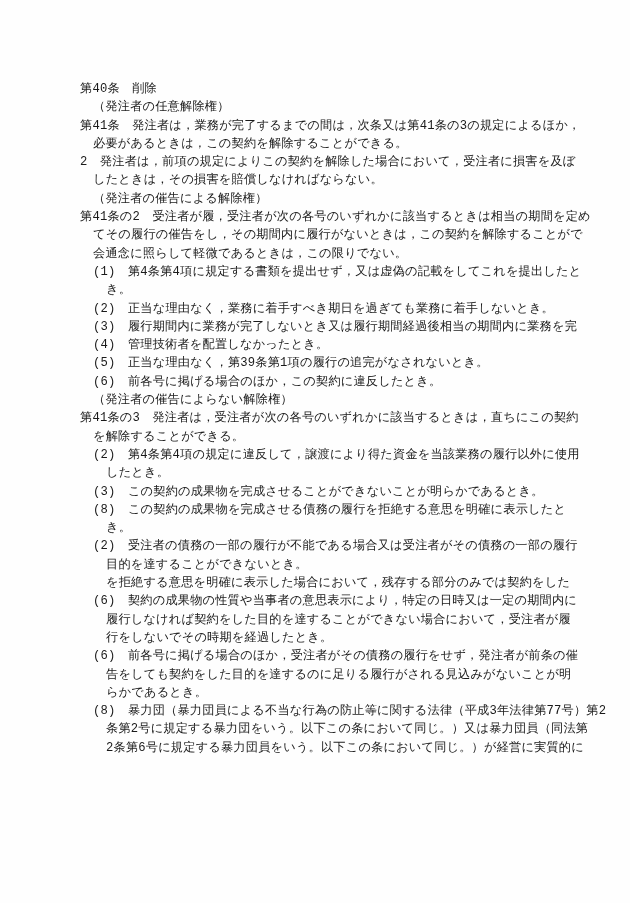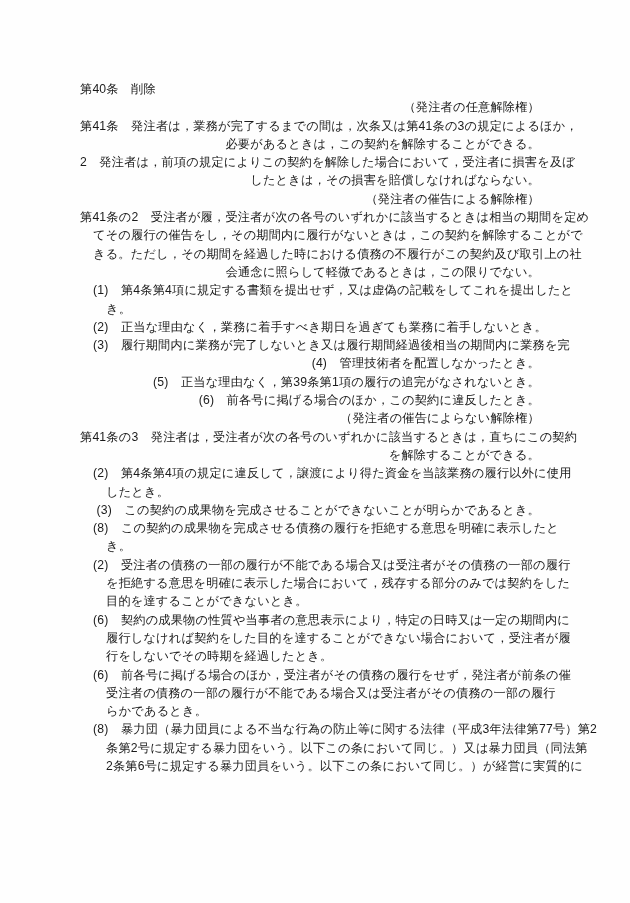--- a/index.html
+++ b/index.html
@@ -2,65 +2,64 @@
 <html><head>
 <meta charset="utf-8">
 <style>
   html, body { margin: 0; padding: 0; background: #ffffff; }
   body { width: 630px; height: 903px; overflow: hidden; position: relative; }
   .page {
     position: absolute; left: 0; top: 0; width: 630px; height: 903px; background: #fefefe;
   }
   .doc {
     position: absolute; left: 80px; top: 80px; width: 460px;
-    font-family: Liberation Sans, sans-serif;
+    font-family: Liberation Mono, monospace;
     font-size: 12.2px; line-height: 18.3px; color: #1a1a1a;
     letter-spacing: 0.2px;
   }
   .line { white-space: nowrap; height: 18.3px; }
-  .i1 { padding-left: 13px; text-align: right; }
+  .i1 { padding-left: 13px; }
   .i2 { padding-left: 26px; }
 </style>
 </head>
 <body>
 
 <div class="page">
   <div class="doc" id="doc">
       <div class="line">第40条　削除</div>
       <div class="line i1">（発注者の任意解除権）</div>
       <div class="line">第41条　発注者は，業務が完了するまでの間は，次条又は第41条の3の規定によるほか，</div>
       <div class="line i1">必要があるときは，この契約を解除することができる。</div>
       <div class="line">2　発注者は，前項の規定によりこの契約を解除した場合において，受注者に損害を及ぼ</div>
       <div class="line i1">したときは，その損害を賠償しなければならない。</div>
       <div class="line i1">（発注者の催告による解除権）</div>
       <div class="line">第41条の2　受注者が履，受注者が次の各号のいずれかに該当するときは相当の期間を定め</div>
       <div class="line i1">てその履行の催告をし，その期間内に履行がないときは，この契約を解除することがで</div>
-      <div class="line i1">きる。ただし，その期間を経過した時における債務の不履行がこの契約及び取引上の社</div>
       <div class="line i1">会通念に照らして軽微であるときは，この限りでない。</div>
       <div class="line i1">(1)　第4条第4項に規定する書類を提出せず，又は虚偽の記載をしてこれを提出したと</div>
       <div class="line i2">き。</div>
       <div class="line i1">(2)　正当な理由なく，業務に着手すべき期日を過ぎても業務に着手しないとき。</div>
       <div class="line i1">(3)　履行期間内に業務が完了しないとき又は履行期間経過後相当の期間内に業務を完</div>
       <div class="line i1">(4)　管理技術者を配置しなかったとき。</div>
       <div class="line i1">(5)　正当な理由なく，第39条第1項の履行の追完がなされないとき。</div>
       <div class="line i1">(6)　前各号に掲げる場合のほか，この契約に違反したとき。</div>
       <div class="line i1">（発注者の催告によらない解除権）</div>
       <div class="line">第41条の3　発注者は，受注者が次の各号のいずれかに該当するときは，直ちにこの契約</div>
       <div class="line i1">を解除することができる。</div>
       <div class="line i1">(2)　第4条第4項の規定に違反して，譲渡により得た資金を当該業務の履行以外に使用</div>
       <div class="line i2">したとき。</div>
       <div class="line i1">(3)　この契約の成果物を完成させることができないことが明らかであるとき。</div>
       <div class="line i1">(8)　この契約の成果物を完成させる債務の履行を拒絶する意思を明確に表示したと</div>
       <div class="line i2">き。</div>
       <div class="line i1">(2)　受注者の債務の一部の履行が不能である場合又は受注者がその債務の一部の履行</div>
+      <div class="line i2">目的を達することができないとき。</div>
       <div class="line i2">を拒絶する意思を明確に表示した場合において，残存する部分のみでは契約をした</div>
-      <div class="line i2">目的を達することができないとき。</div>
       <div class="line i1">(6)　契約の成果物の性質や当事者の意思表示により，特定の日時又は一定の期間内に</div>
       <div class="line i2">履行しなければ契約をした目的を達することができない場合において，受注者が履</div>
       <div class="line i2">行をしないでその時期を経過したとき。</div>
       <div class="line i1">(6)　前各号に掲げる場合のほか，受注者がその債務の履行をせず，発注者が前条の催</div>
-      <div class="line i2">受注者の債務の一部の履行が不能である場合又は受注者がその債務の一部の履行</div>
+      <div class="line i2">告をしても契約をした目的を達するのに足りる履行がされる見込みがないことが明</div>
       <div class="line i2">らかであるとき。</div>
       <div class="line i1">(8)　暴力団（暴力団員による不当な行為の防止等に関する法律（平成3年法律第77号）第2</div>
       <div class="line i2">条第2号に規定する暴力団をいう。以下この条において同じ。）又は暴力団員（同法第</div>
       <div class="line i2">2条第6号に規定する暴力団員をいう。以下この条において同じ。）が経営に実質的に</div>
     </div>
 </div>
 
 </body></html>

